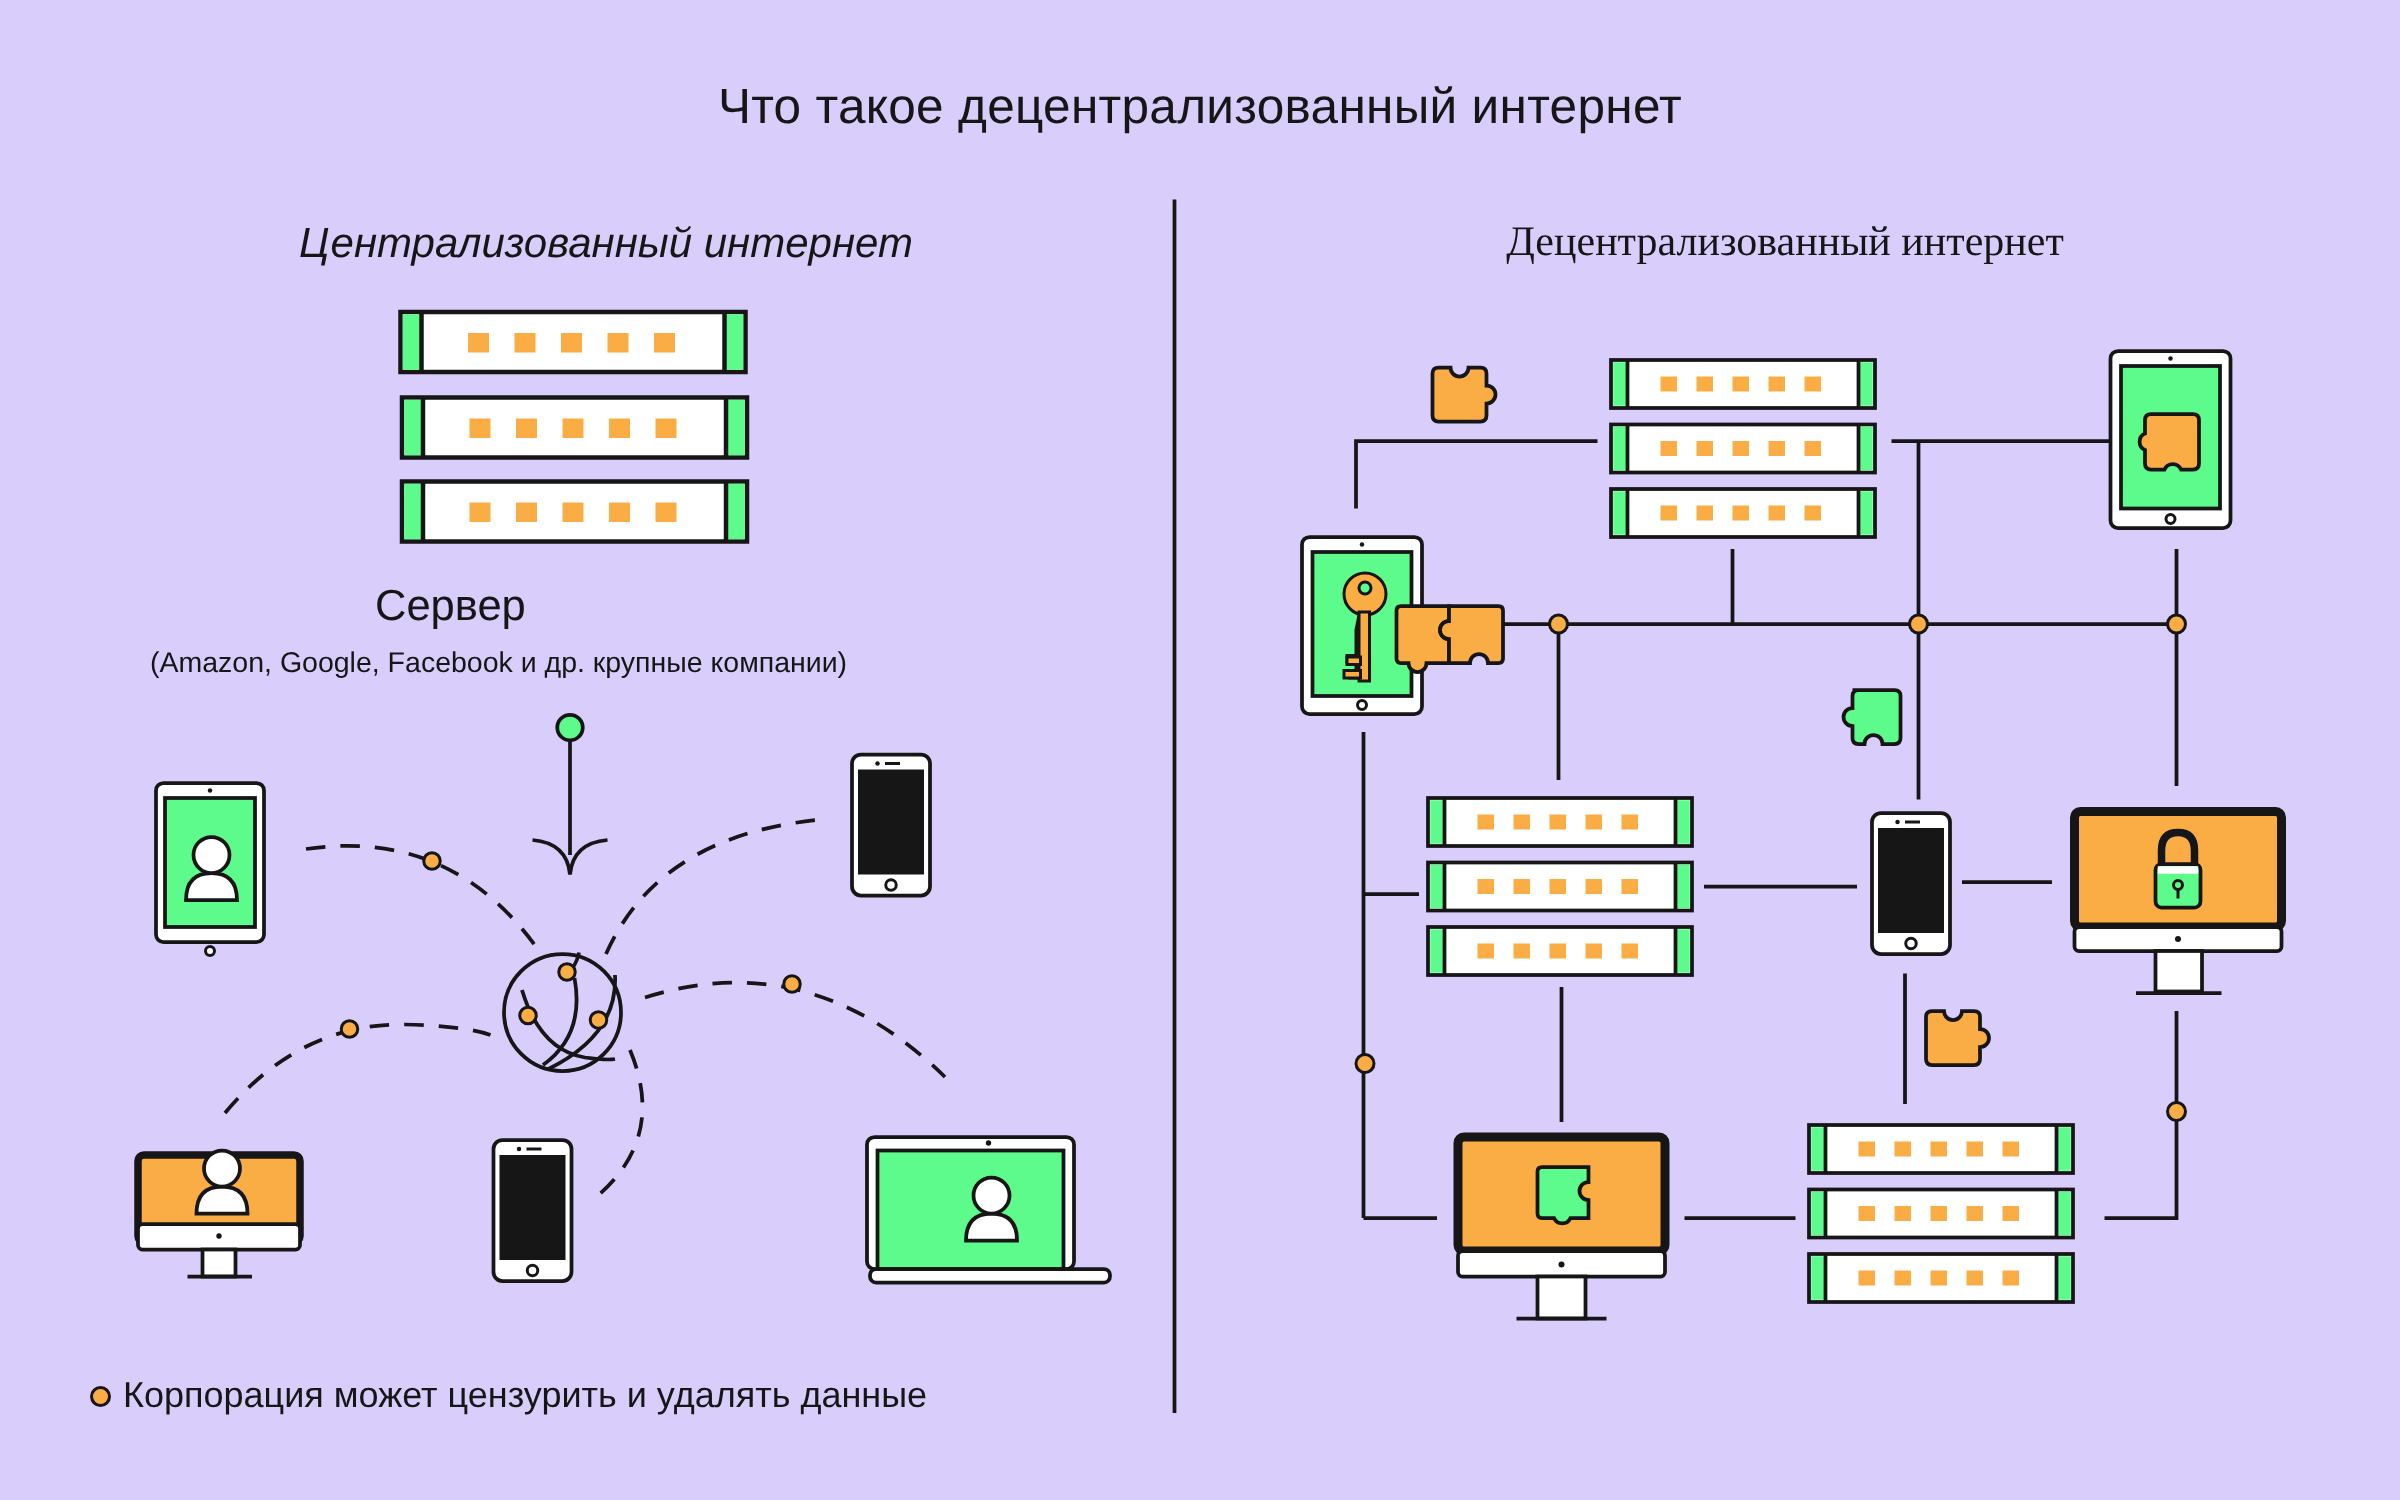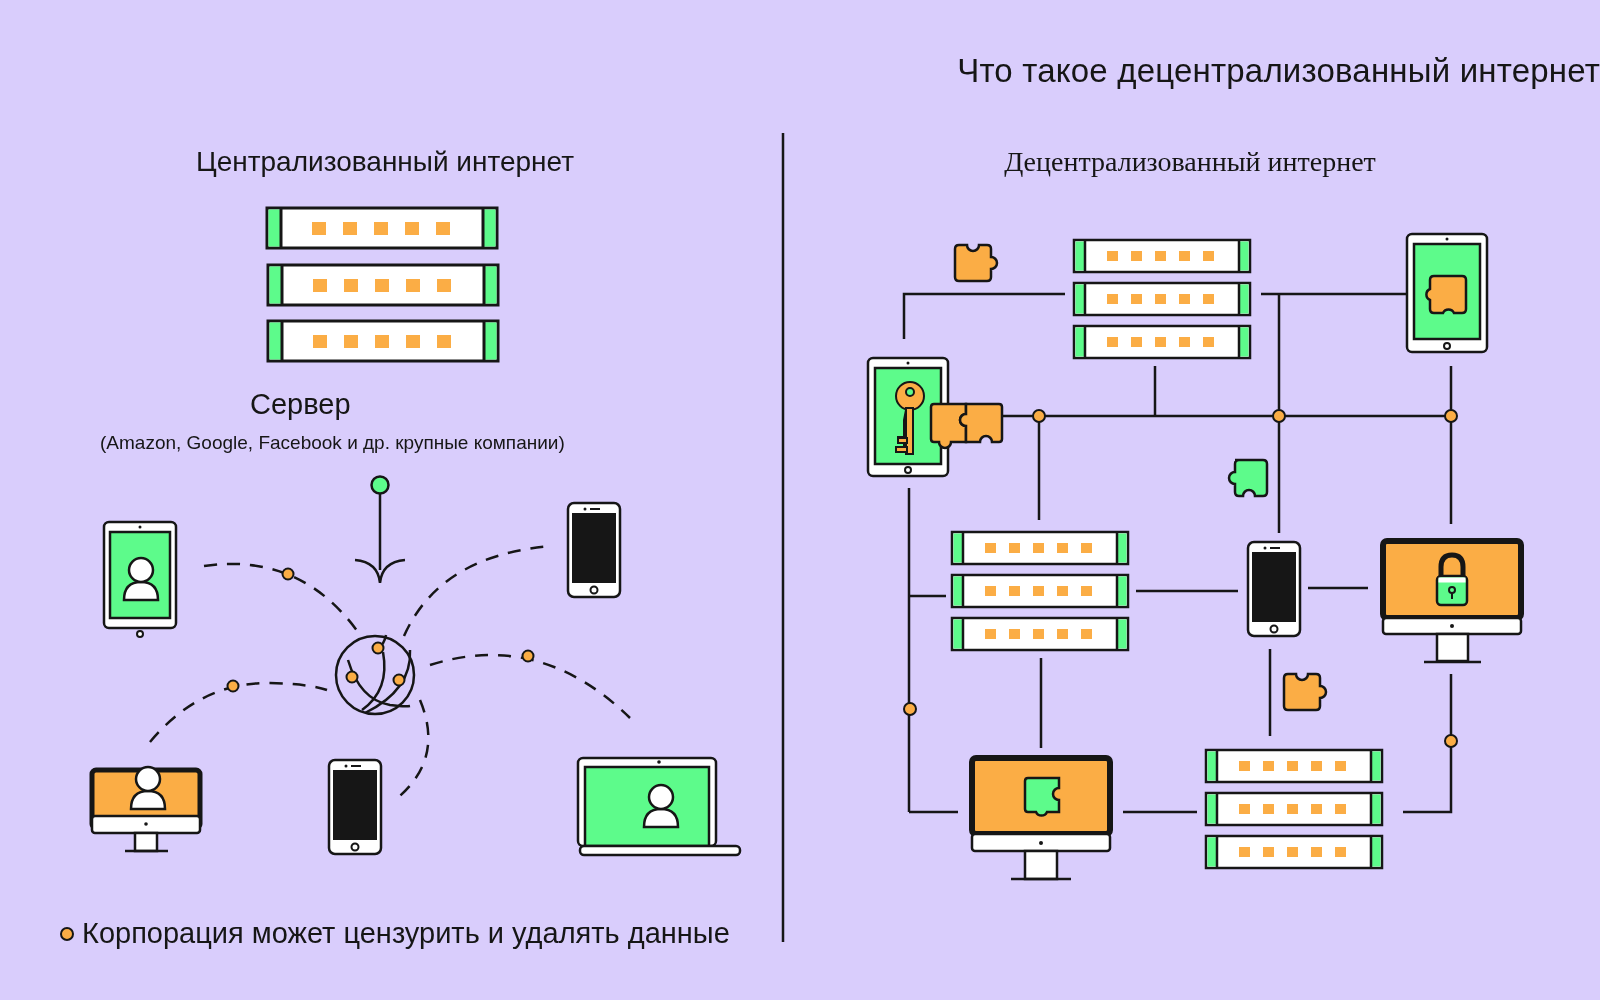--- a/index.html
+++ b/index.html
@@ -1,23 +1,23 @@
 <!DOCTYPE html>
 <html><head>
 <meta charset="utf-8">
 <style>
   html,body{margin:0;padding:0;}
   body{width:1600px;height:1000px;background:#d9cdfc;overflow:hidden;position:relative;font-family:"Liberation Sans",sans-serif;color:#161616;}
-  .title{position:absolute;left:0;width:1600px;top:52px;text-align:right;font-size:33px;letter-spacing:0.2px;}
+  .title{position:absolute;left:0;width:1600px;top:52px;text-align:center;font-size:33px;letter-spacing:0.2px;}
   .h2{position:absolute;top:146px;font-size:28px;text-align:center;}
-  .h2.left{left:125px;width:520px;}
+  .h2.left{left:144px;width:520px;font-style:italic;}
   .h2.right{left:920px;width:540px;font-family:Liberation Serif, serif;}
   .server-label{position:absolute;left:250px;width:300px;top:388px;text-align:left;font-size:29px;}
   .server-sub{position:absolute;left:100px;width:600px;top:432px;text-align:left;font-size:19px;}
-  .legend{position:absolute;left:60px;top:917px;font-size:29px;display:flex;align-items:center;gap:8px;}
+  .legend{position:absolute;left:60px;top:917px;font-size:24px;display:flex;align-items:center;gap:8px;}
   .legend .dot{width:10px;height:10px;border-radius:50%;background:#fbad45;border:2px solid #161616;display:inline-block;}
   svg#art{position:absolute;left:0;top:0;}
 </style>
 </head>
 <body>
 
 <div class="title">Что такое децентрализованный интернет</div>
 <div class="h2 left">Централизованный интернет</div>
 <div class="h2 right">Децентрализованный интернет</div>
 <div class="server-label">Сервер</div>

